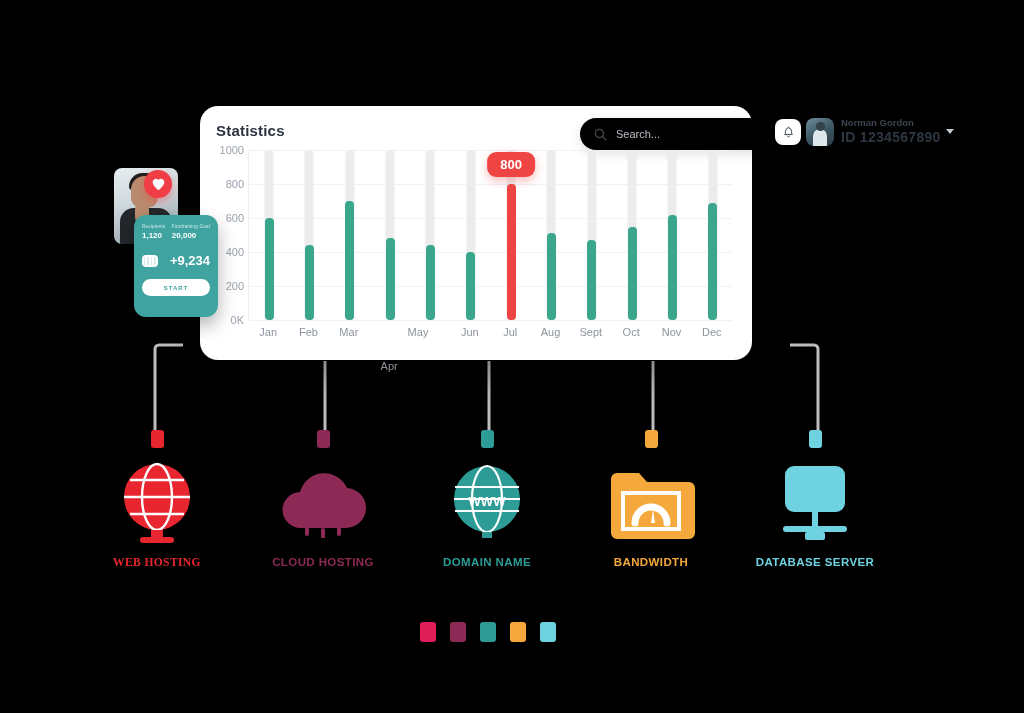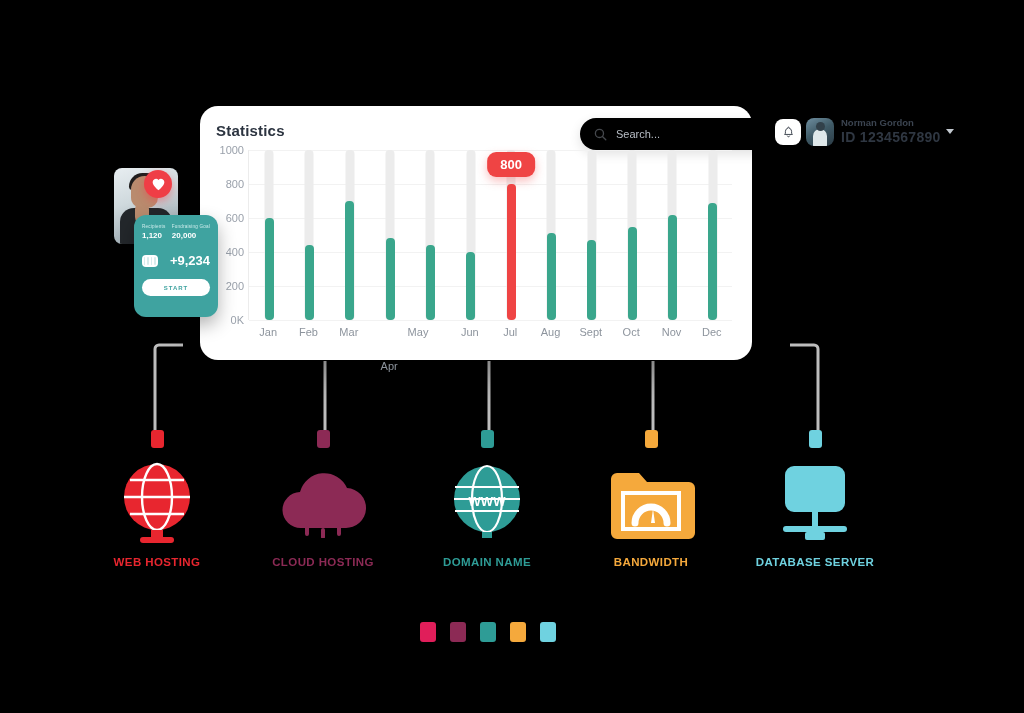--- a/index.html
+++ b/index.html
@@ -333,21 +333,21 @@
           <span class="prog-seg"></span>
           <span class="prog-seg"></span>
           <span class="prog-seg"></span>
       </div>
       <div class="prog-delta">+9,234</div>
     </div>
     <button class="start-btn">START</button>
   </div>
 
   <div id="cats">
-      <div class="cat" style="left: 72px; top: 430px;">
+      <div class="cat" style="left: 72px; top: 430px; font-family: Liberation Serif, serif;">
         <div class="cat-pin" style="background:#e8262f"></div>
         <div class="cat-icon">
           <svg width="78" height="86" viewBox="0 0 78 86">
             <circle cx="39" cy="38" r="33" fill="#e8262f"></circle>
     <g fill="none" stroke="#fff" stroke-width="2.4">
               <ellipse cx="39" cy="38" rx="15" ry="33"></ellipse>
               <line x1="6" y1="38" x2="72" y2="38"></line>
     <path d="M12 21h54M12 55h54"></path>
             </g>
             <rect x="33" y="71" width="12" height="7" fill="#e8262f"></rect>

